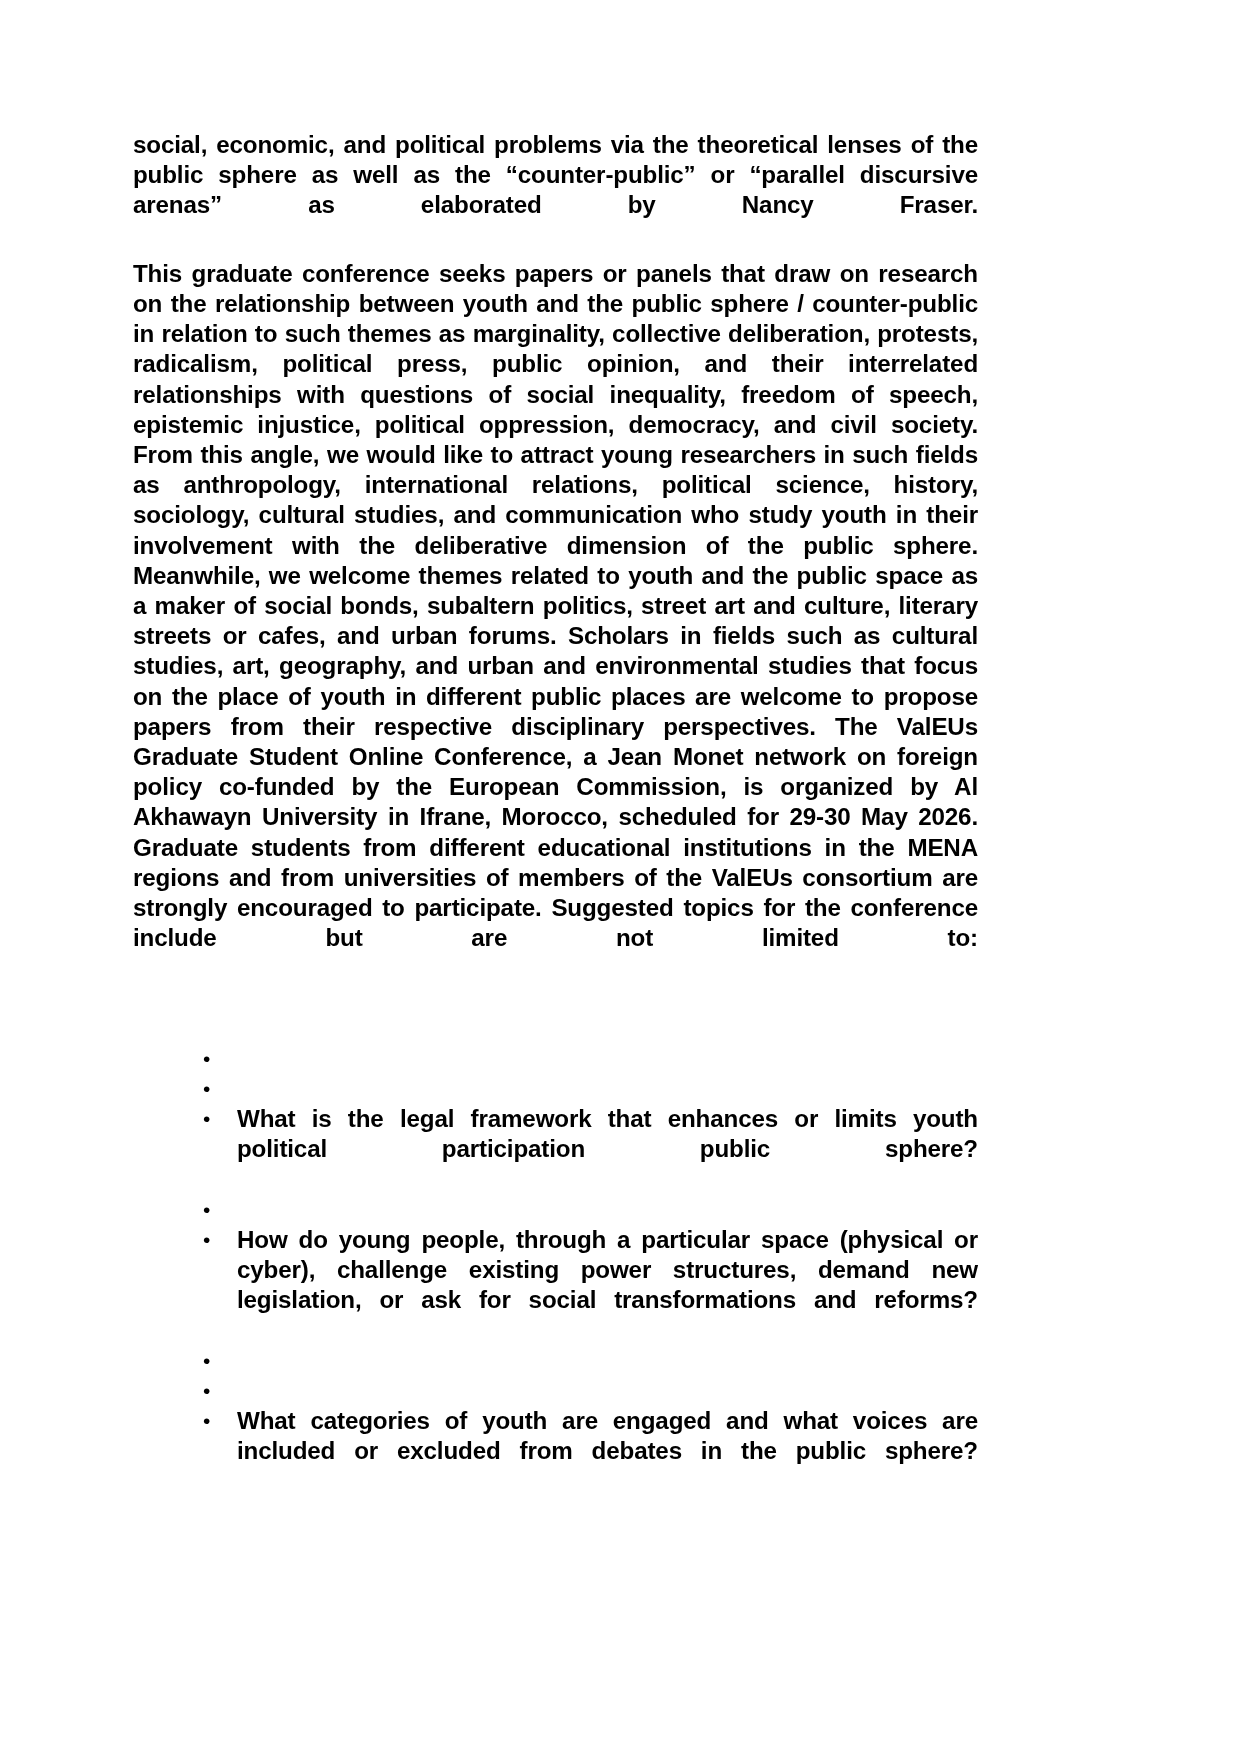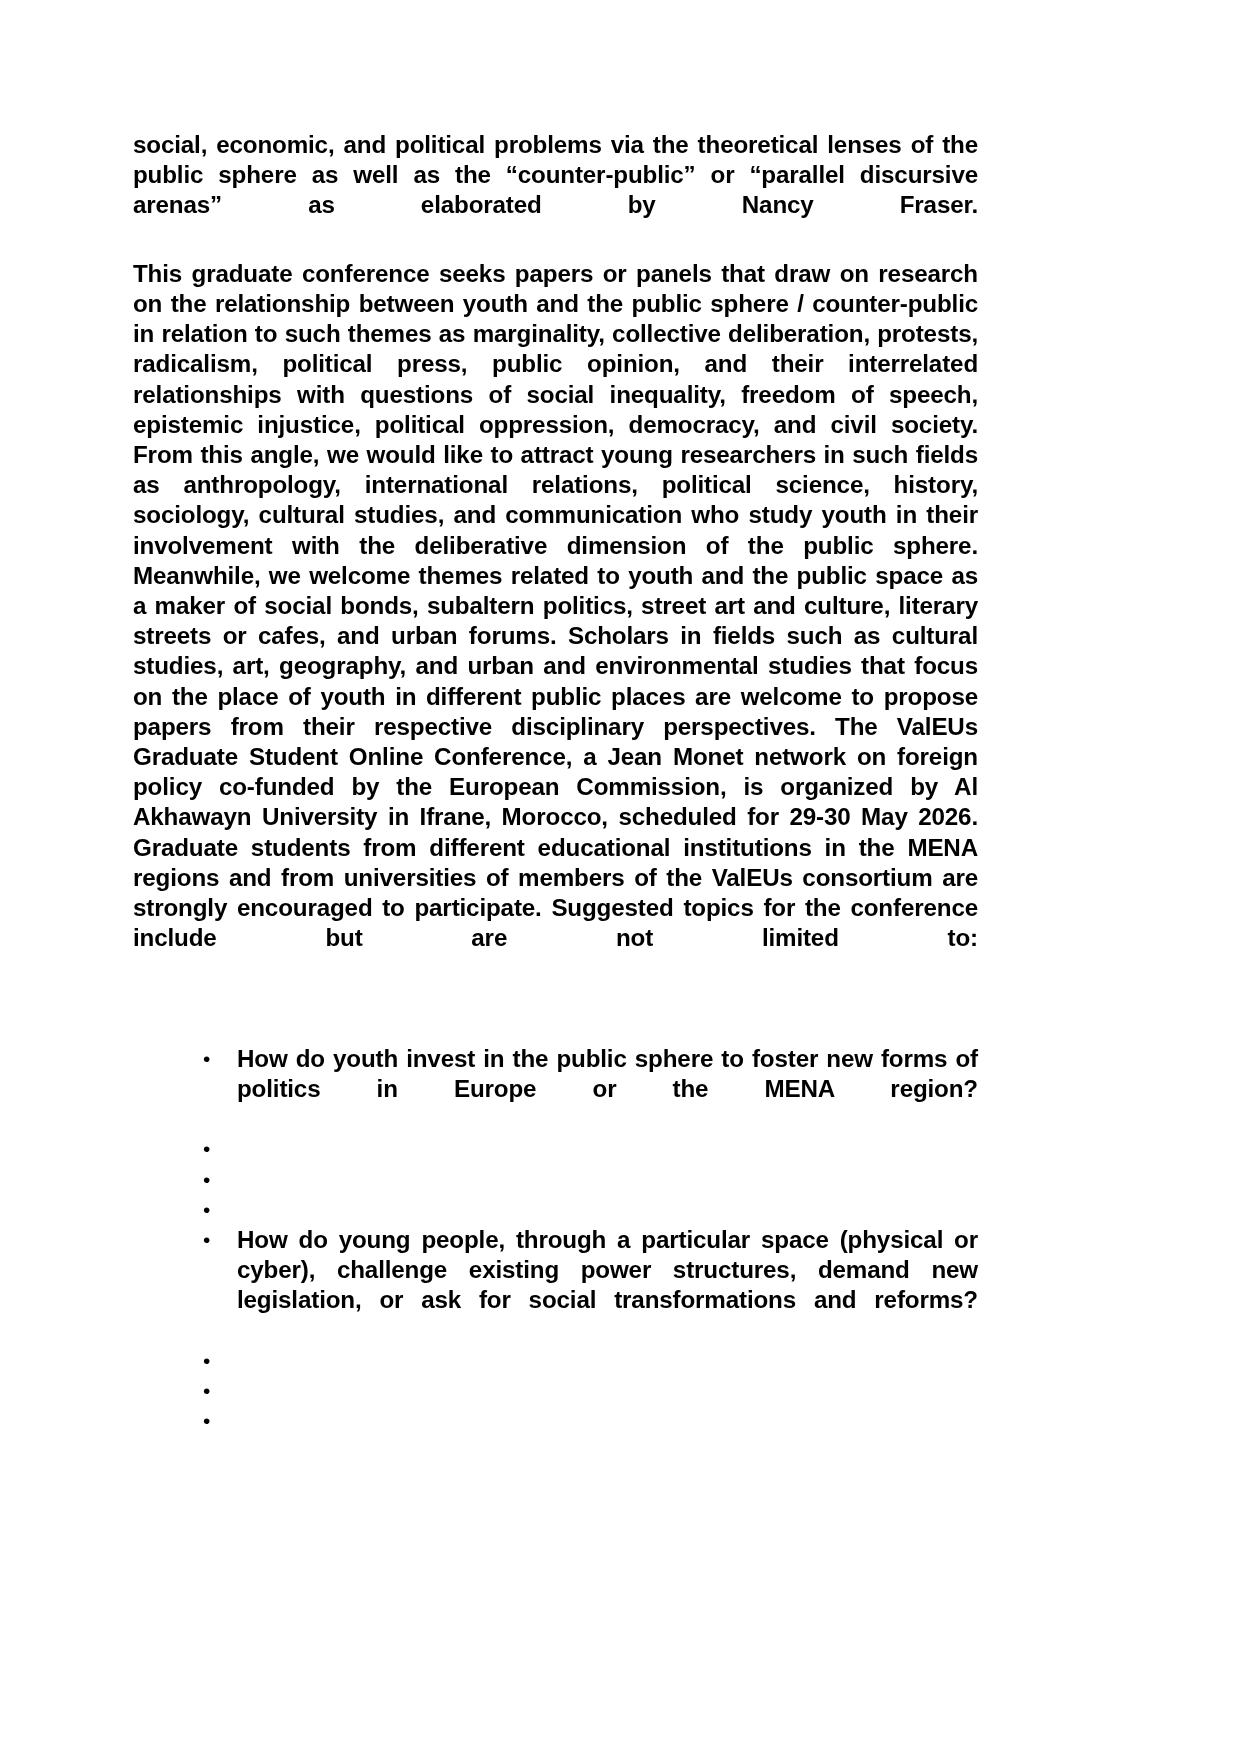--- a/index.html
+++ b/index.html
@@ -86,42 +86,43 @@
     <p class="para">social, economic, and political problems via the theoretical lenses of the public sphere as well as the “counter-public” or “parallel discursive arenas” as elaborated by Nancy Fraser.</p>
 
     <p class="para">This graduate conference seeks papers or panels that draw on research on the relationship between youth and the public sphere / counter-public in relation to such themes as marginality, collective deliberation, protests, radicalism, political press, public opinion, and their interrelated relationships with questions of social inequality, freedom of speech, epistemic injustice, political oppression, democracy, and civil society. From this angle, we would like to attract young researchers in such fields as anthropology, international relations, political science, history, sociology, cultural studies, and communication who study youth in their involvement with the deliberative dimension of the public sphere. Meanwhile, we welcome themes related to youth and the public space as a maker of social bonds, subaltern politics, street art and culture, literary streets or cafes, and urban forums. Scholars in fields such as cultural studies, art, geography, and urban and environmental studies that focus on the place of youth in different public places are welcome to propose papers from their respective disciplinary perspectives.  The ValEUs Graduate Student Online Conference, a Jean Monet network on foreign policy co-funded by the European Commission, is organized by Al Akhawayn University in Ifrane, Morocco, scheduled for 29-30 May 2026. Graduate students from different educational institutions in the MENA regions and from universities of members of the ValEUs consortium are strongly encouraged to participate. Suggested topics for the conference include but are not limited to:</p>
 
     <div class="gap"></div>
 
     <div class="list-wrap">
       <ul class="topics">
         <li>
           <span class="bullet">•</span>
-          <span>How do youth invest in the public sphere to foster new forms of politics in Europe or the MENA region?</span>
         </li>
         <li>
           <span class="bullet">•</span>
         </li>
         <li>
           <span class="bullet">•</span>
+          <span>What is the legal framework that enhances or limits youth political participation public sphere?</span>
         </li>
         <li>
           <span class="bullet">•</span>
         </li>
         <li>
           <span class="bullet">•</span>
           <span>How do young people, through a particular space (physical or cyber), challenge existing power structures, demand new legislation, or ask for social transformations and reforms?</span>
         </li>
         <li>
           <span class="bullet">•</span>
         </li>
         <li>
           <span class="bullet">•</span>
         </li>
         <li>
           <span class="bullet">•</span>
+          <span>What categories of youth are engaged and what voices are included or excluded from debates in the public sphere?</span>
         </li>
 
       </ul>
     </div>
 
   </div>
 </div>
 
 </body></html>

